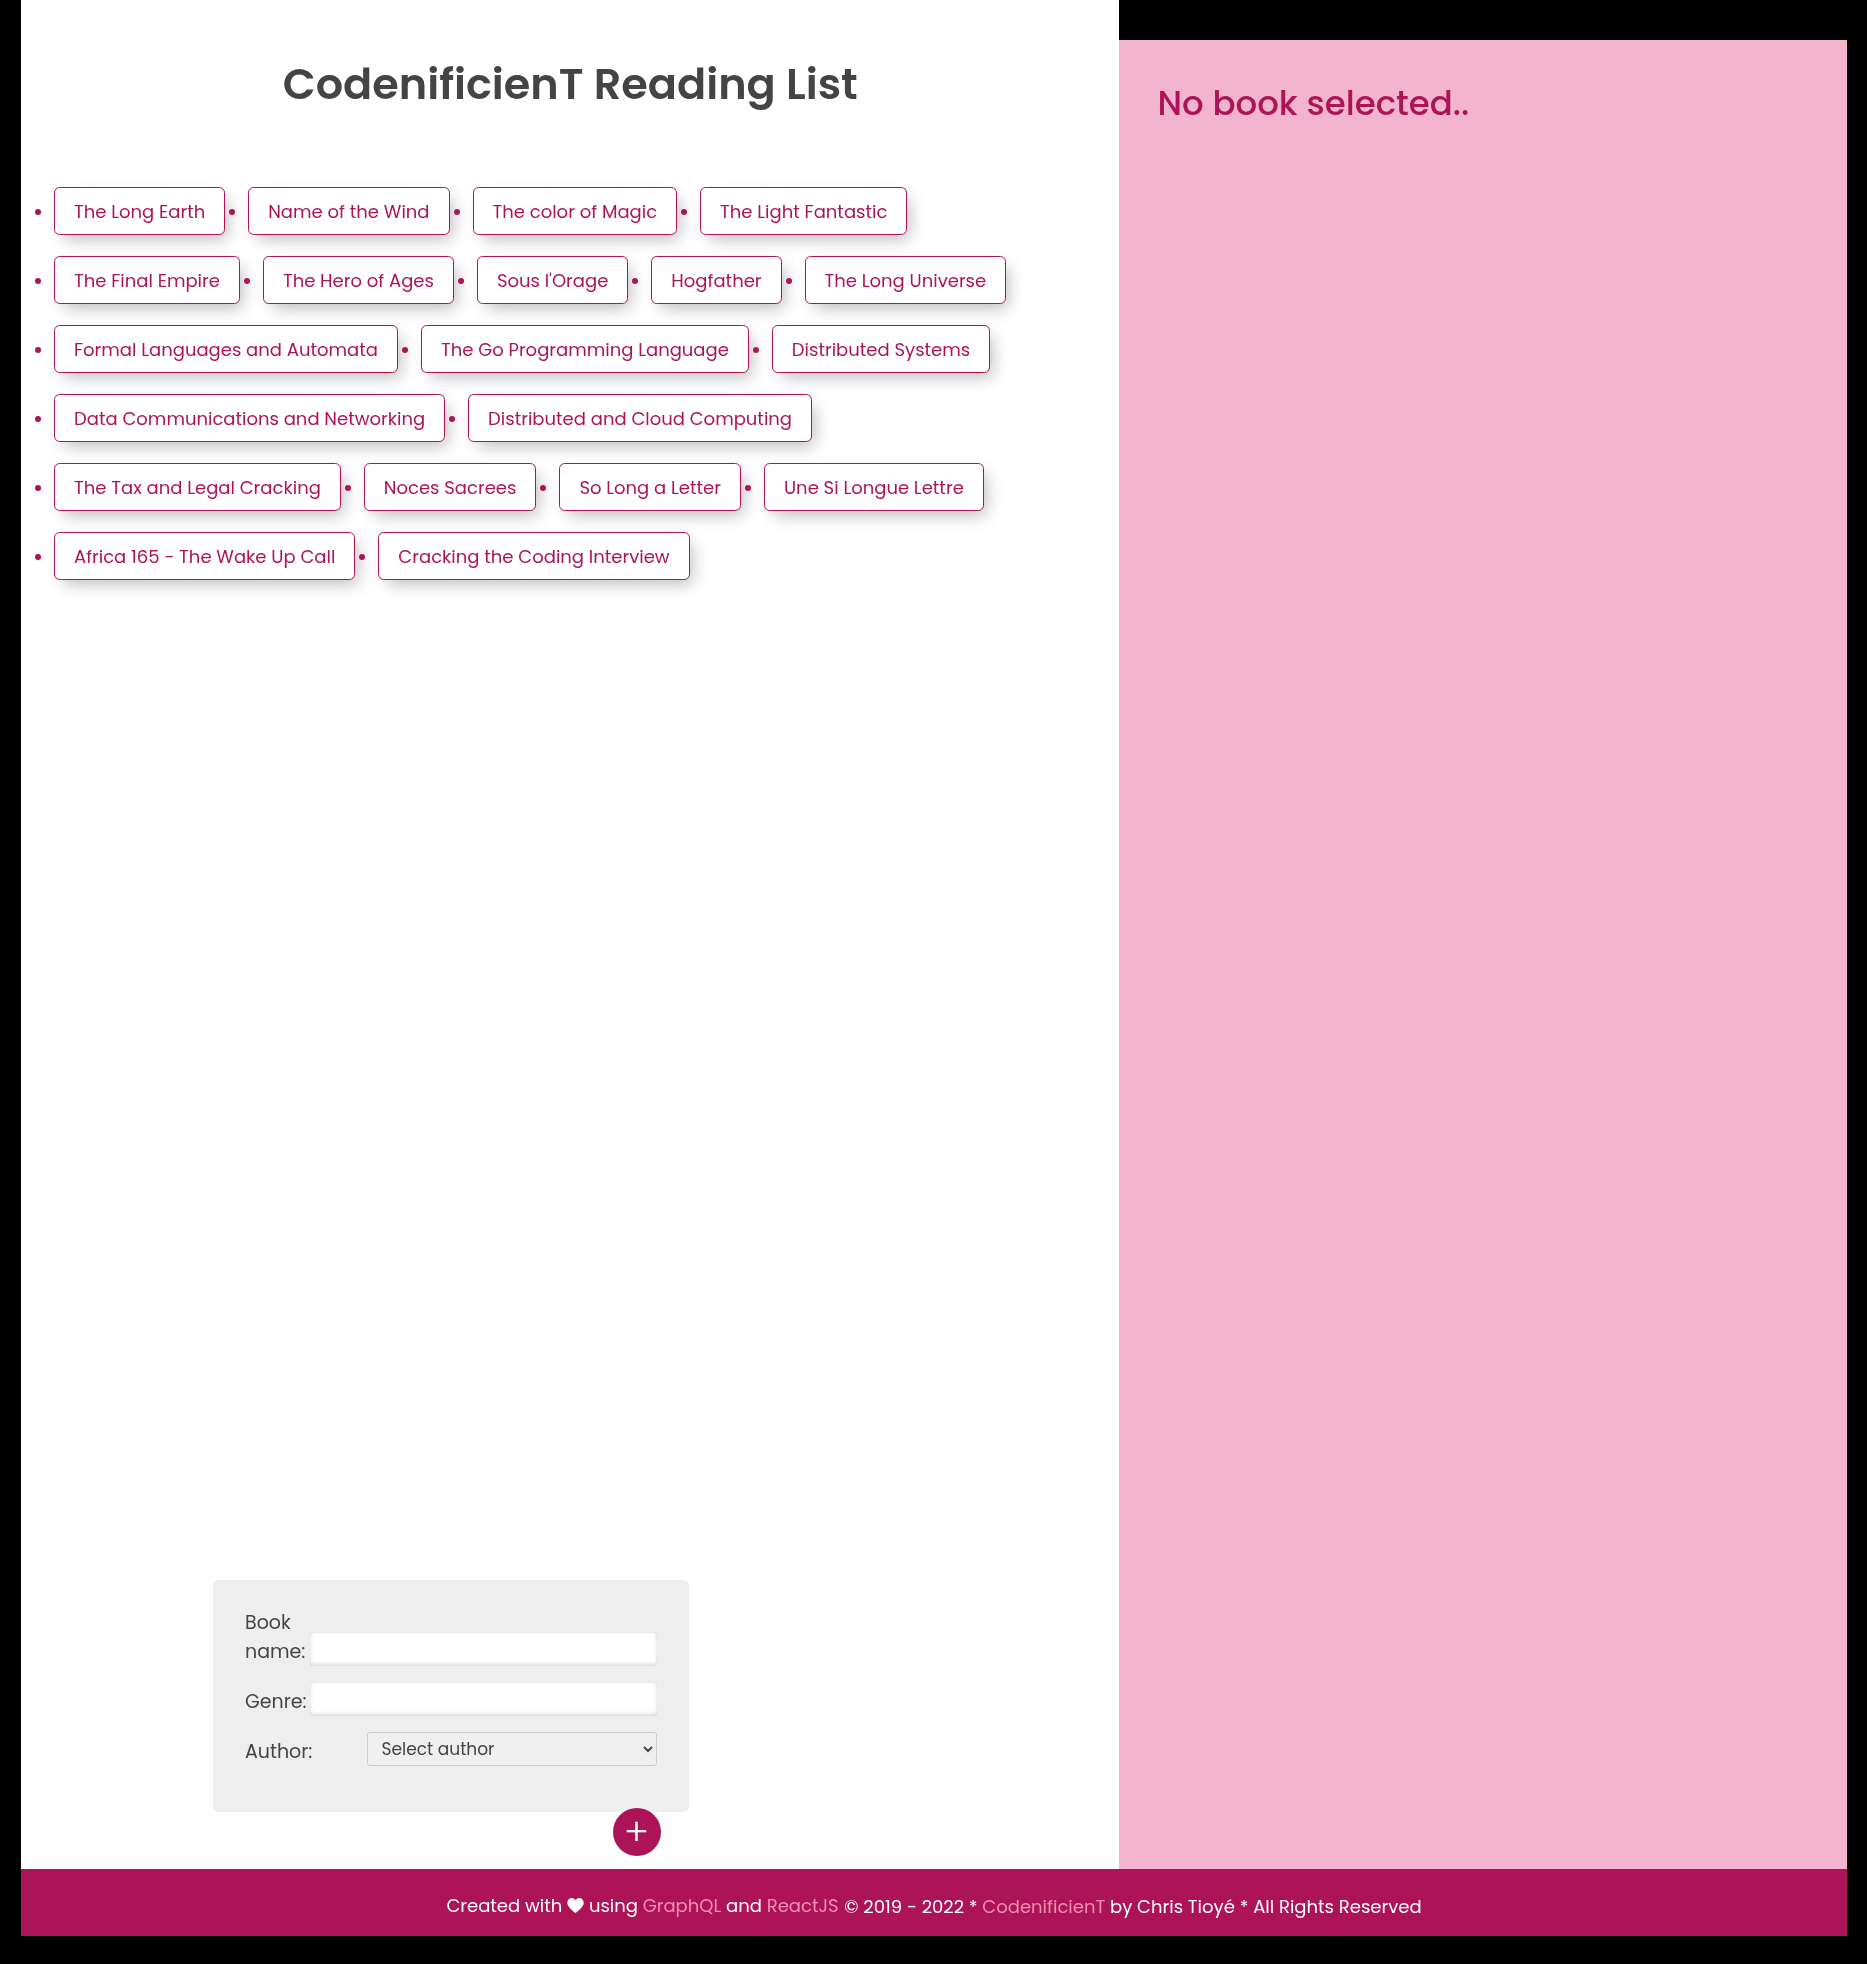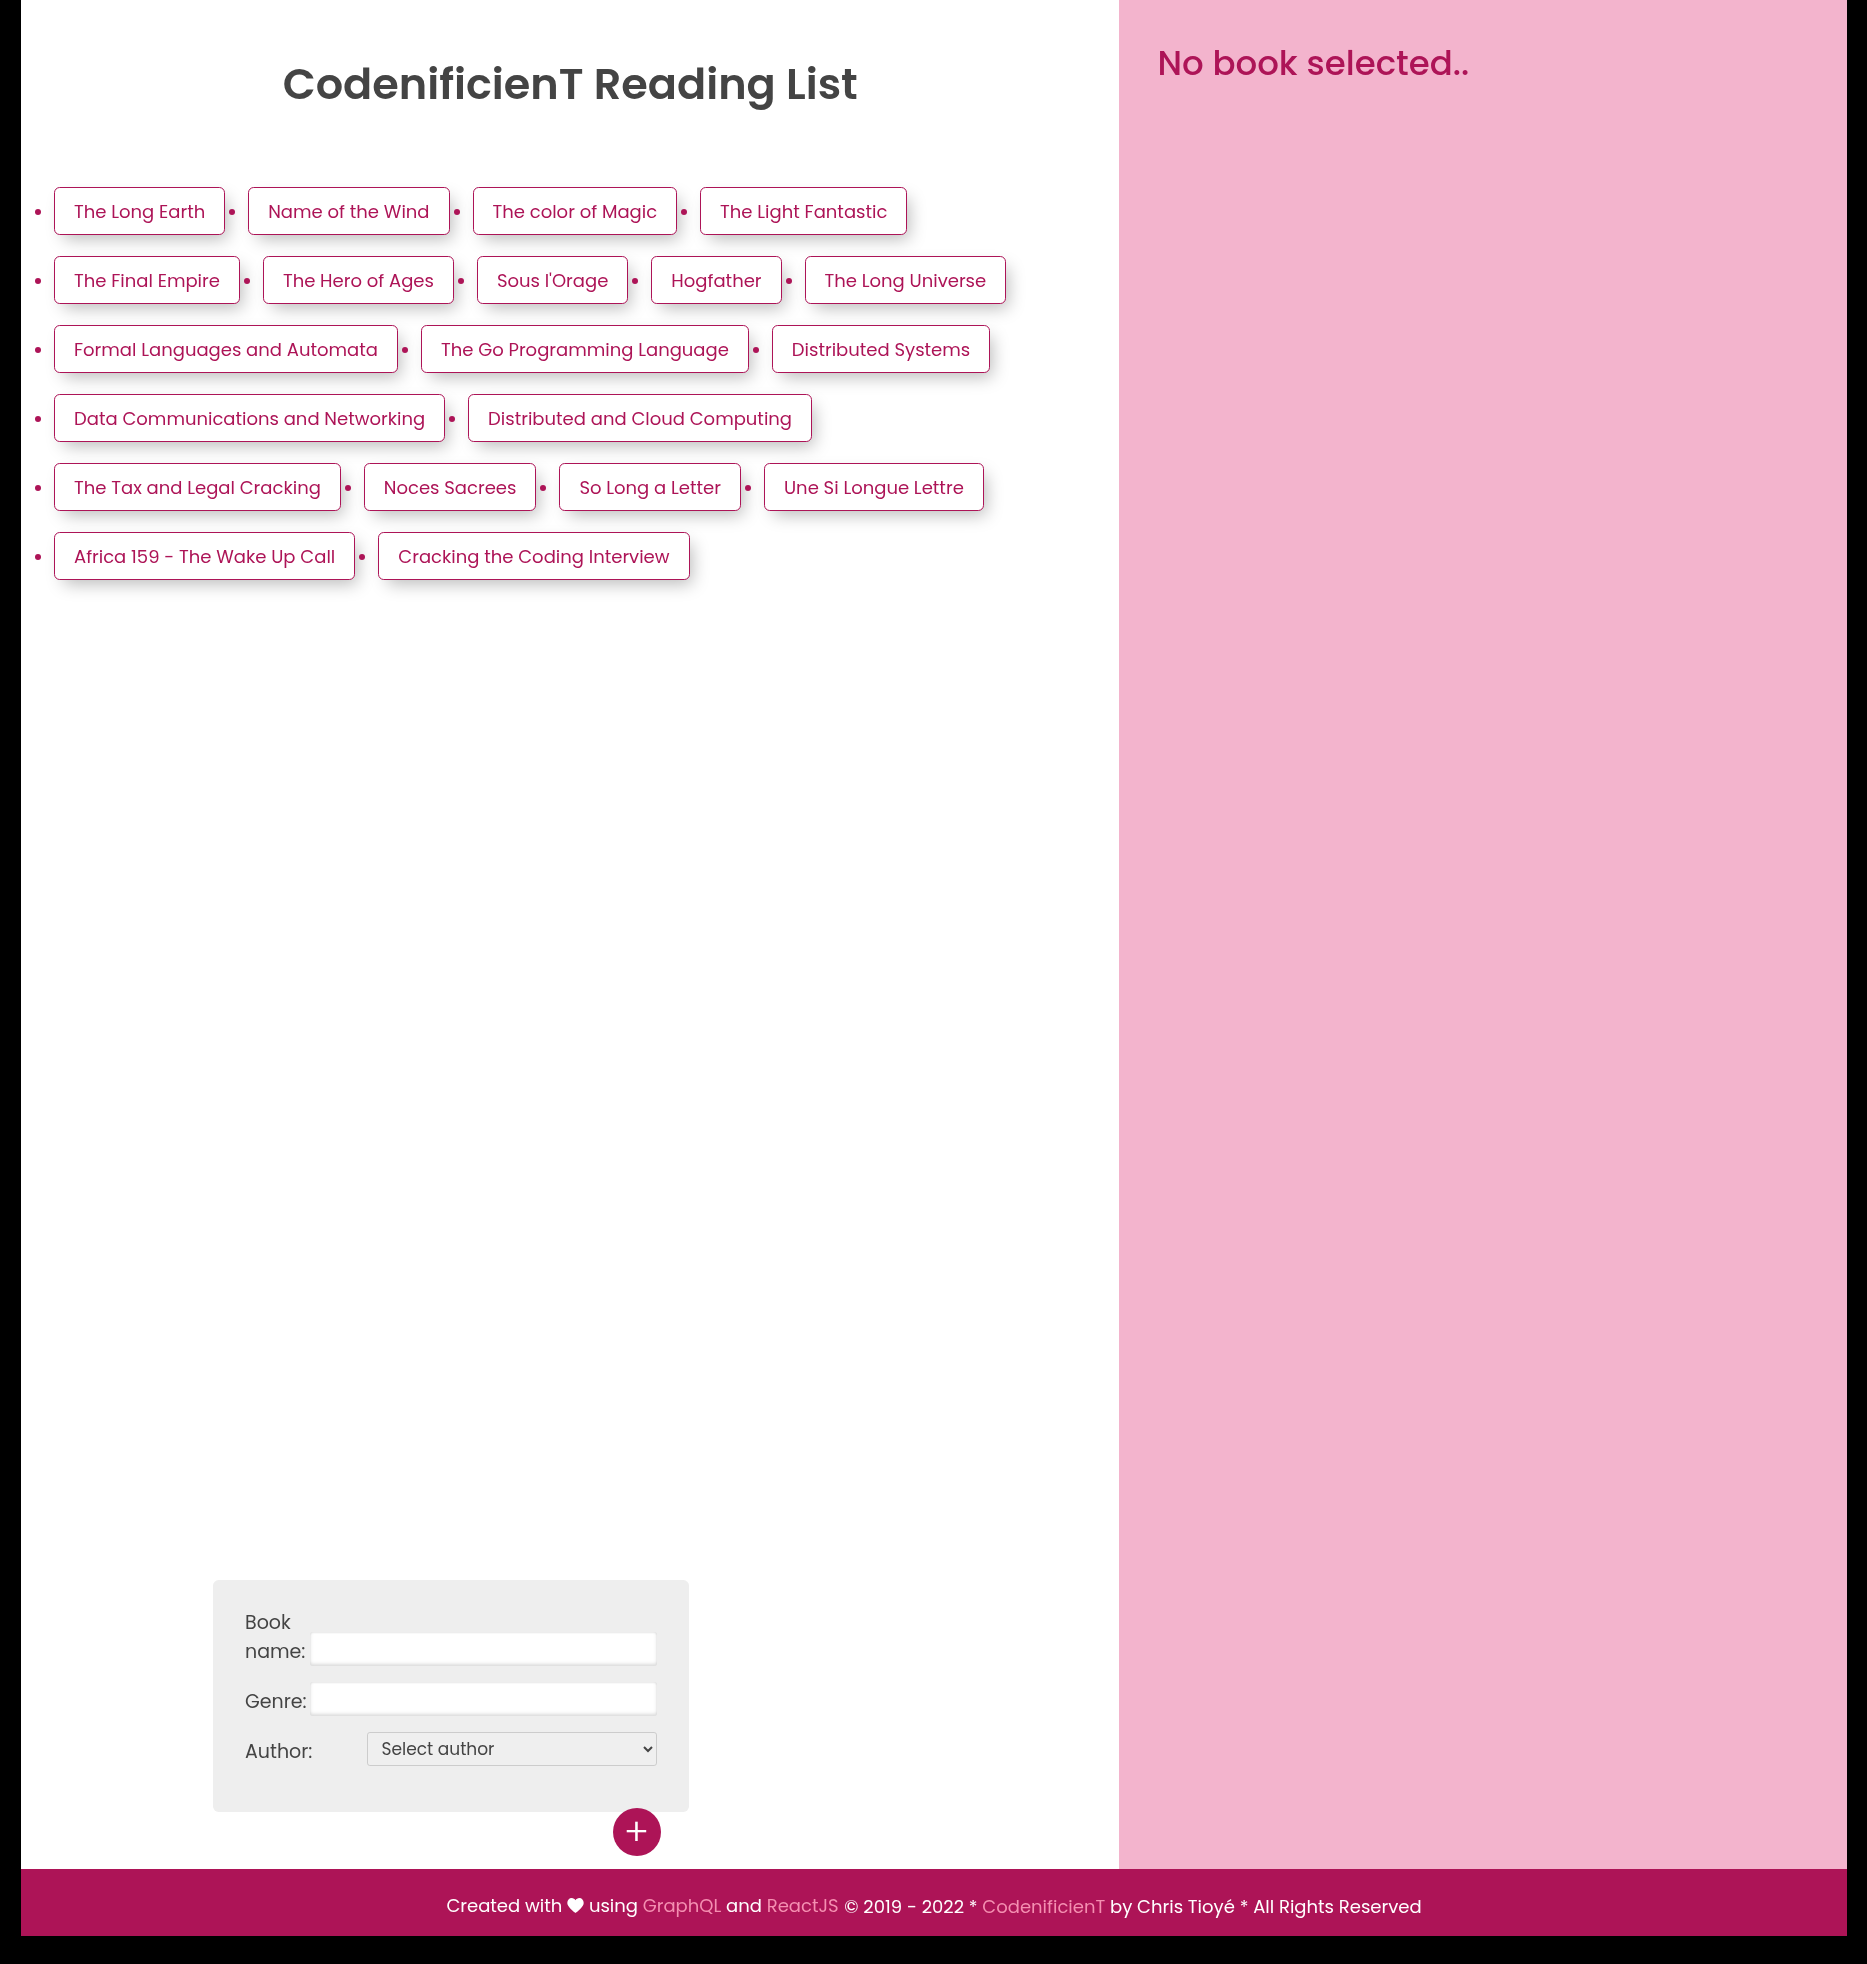--- a/index.html
+++ b/index.html
@@ -58,21 +58,21 @@
       border-radius:50%;
       color:#fff;
       font-size:38px;
       line-height:44px;
       text-align:center;
       border:none;
       cursor:pointer;
       font-weight:300;
     }
 
-    .side-panel { width:728px; height:1869px; background:#F3B4CD; padding:38px 38px; }
+    .side-panel { width:728px; height:1869px; background:#F3B4CD; padding:38px 38px;margin-top:40px; }
     .side-msg { color:#AD1457; font-size:34px; font-weight:500; }
 
     .footer {
       position:absolute;
       left:21px;
       top:1869px;
       width:1826px;
       height:74px;
       background:#AD1457;
       color:#fff;
@@ -106,21 +106,21 @@
           <li class="book-item">The Long Universe</li>
           <li class="book-item">Formal Languages and Automata</li>
           <li class="book-item">The Go Programming Language</li>
           <li class="book-item">Distributed Systems</li>
           <li class="book-item">Data Communications and Networking</li>
           <li class="book-item">Distributed and Cloud Computing</li>
           <li class="book-item">The Tax and Legal Cracking</li>
           <li class="book-item">Noces Sacrees</li>
           <li class="book-item">So Long a Letter</li>
           <li class="book-item">Une Si Longue Lettre</li>
-          <li class="book-item">Africa 159 - The Wake Up Call</li>
+          <li class="book-item">Africa 165 - The Wake Up Call</li>
           <li class="book-item">Cracking the Coding Interview</li>
         </ul>
 
       <form class="form-box">
         <div class="form-row">
           <label class="form-label">Book name:</label>
           <input class="form-input" type="text" value="" style="">
         </div>
         <div class="form-row">
           <label class="form-label">Genre:</label>

